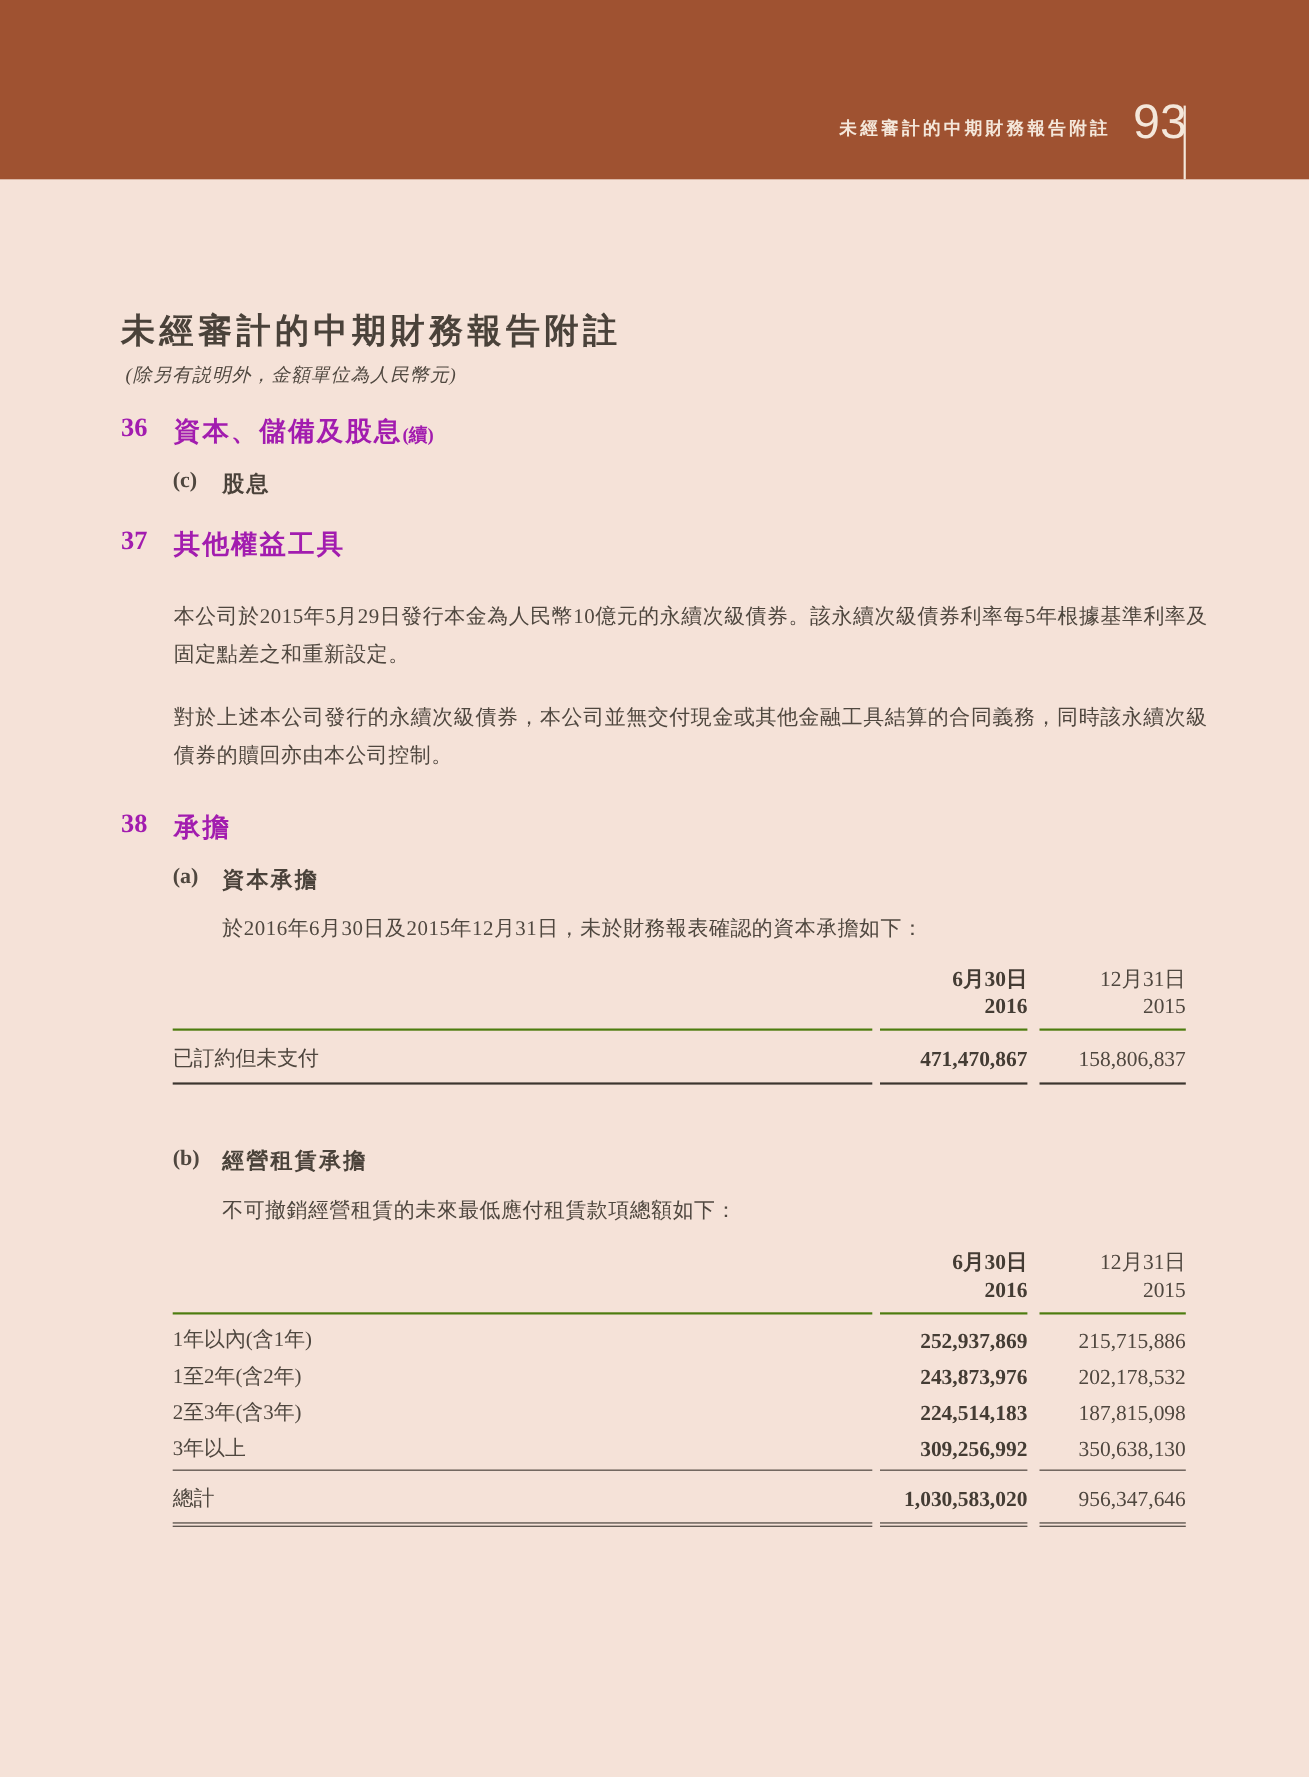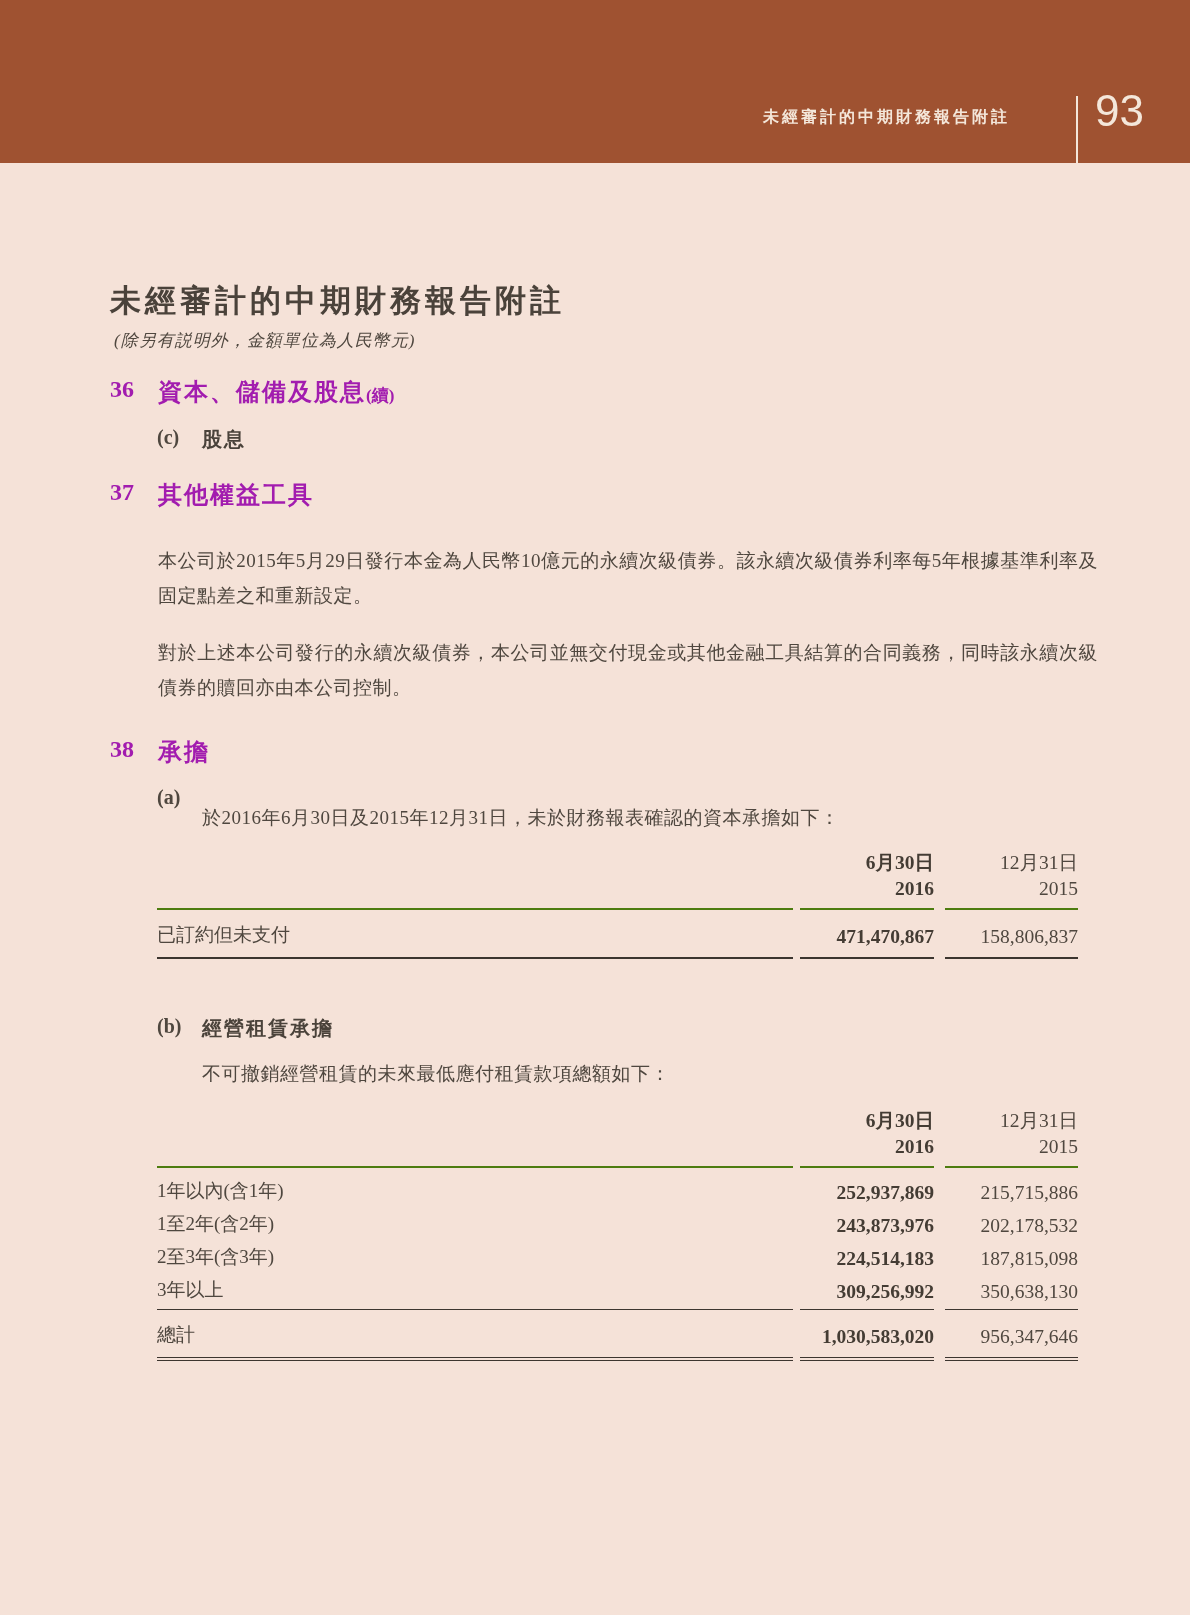--- a/index.html
+++ b/index.html
@@ -24,21 +24,21 @@
     color:#f4e7da;
   }
   .band-divider{
     position:absolute;
     left:1076px;top:96px;
     width:2px;height:67px;
     background:#f4e7da;
   }
   .band-page{
     position:absolute;
-    left:1095px;top:86px;
+    left:1030px;top:86px;
     font-family:"Liberation Sans","DejaVu Sans",sans-serif;
     font-size:44px;font-weight:normal;
     color:#f4e7da;
   }
   .content{
     padding:0 92px 0 110px;
   }
   h1.doc-title{
     margin:117px 0 0 0;
     font-size:31px;font-weight:bold;
@@ -150,20 +150,21 @@
   </div>
 
   <div class="sec-heading" style="margin-top:30px;">
     <span class="sec-num">38</span>
     <span>承擔</span>
   </div>
 
   <div class="subsection">
     <span class="sub-label">(a)</span>
     <div class="sub-body">
+      <h3 class="sub-title">資本承擔</h3>
       <p class="body-text">於2016年6月30日及2015年12月31日，未於財務報表確認的資本承擔如下：</p>
     </div>
   </div>
 
   <table class="fintable">
     <colgroup>
       <col class="c-label">
         <col class="c-gap1">
         <col class="c-num1">
         <col class="c-gap2">

